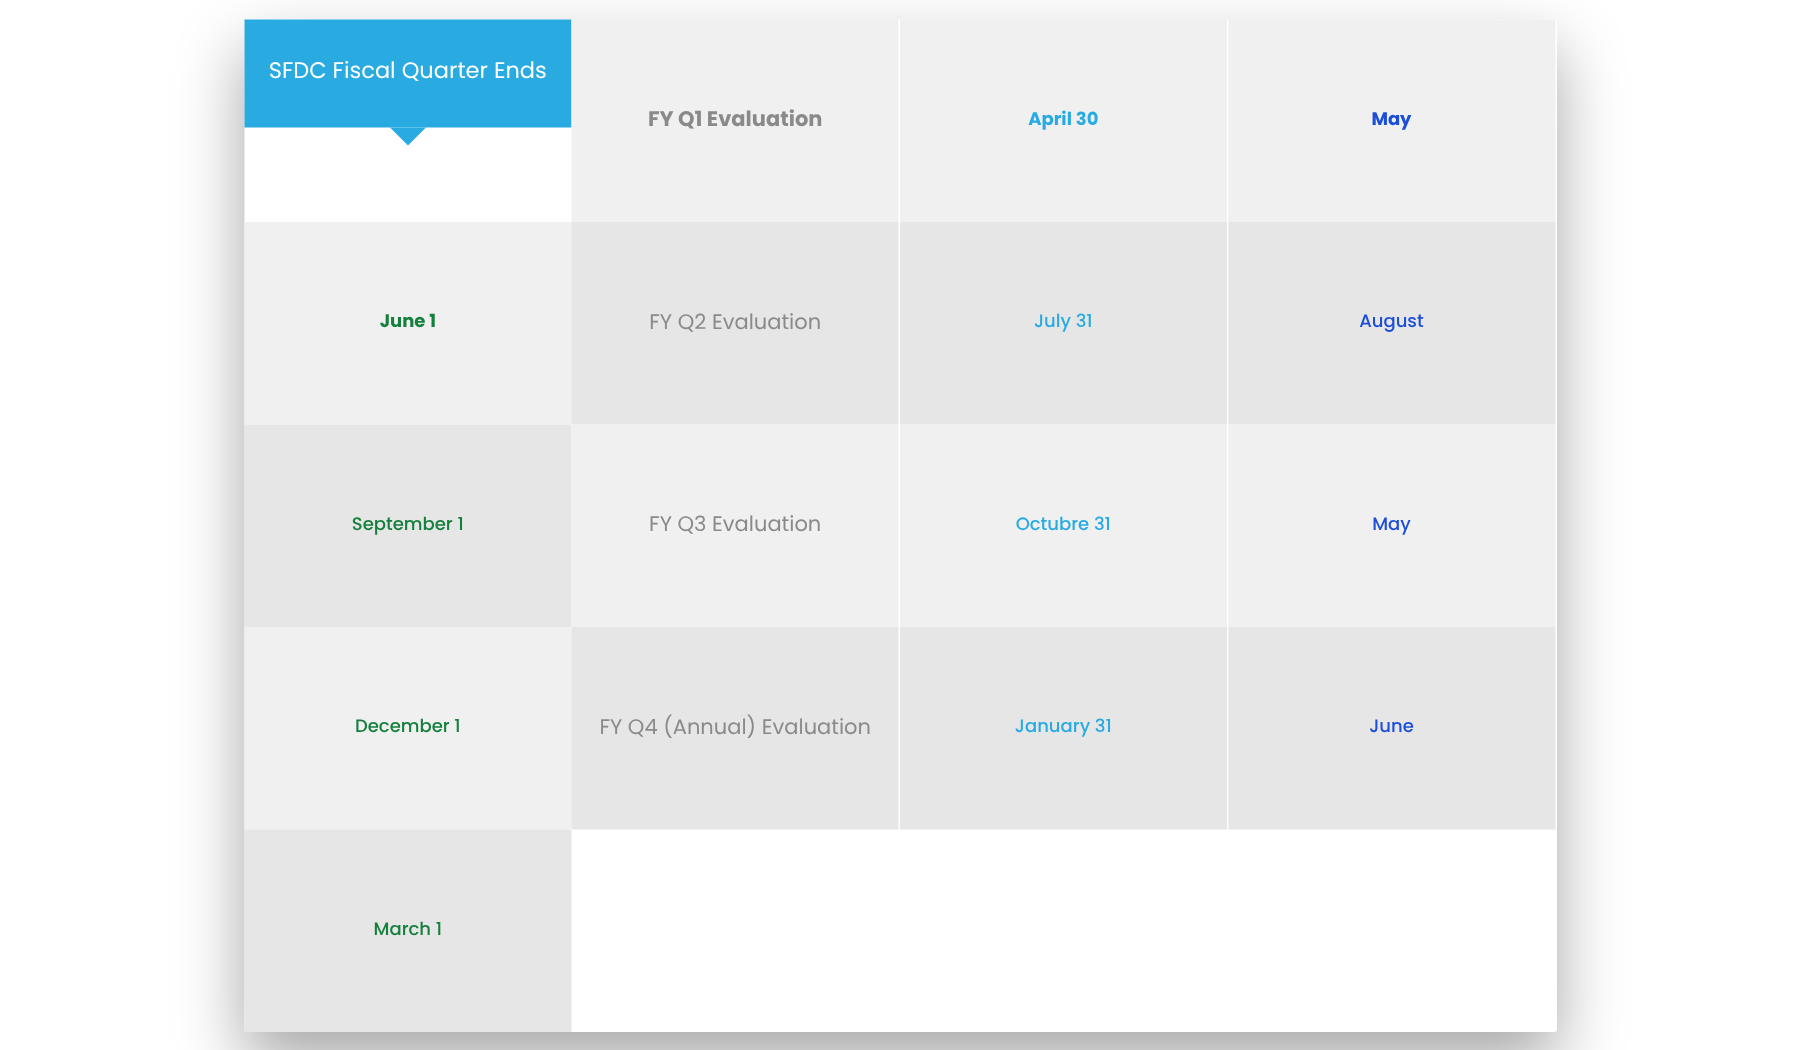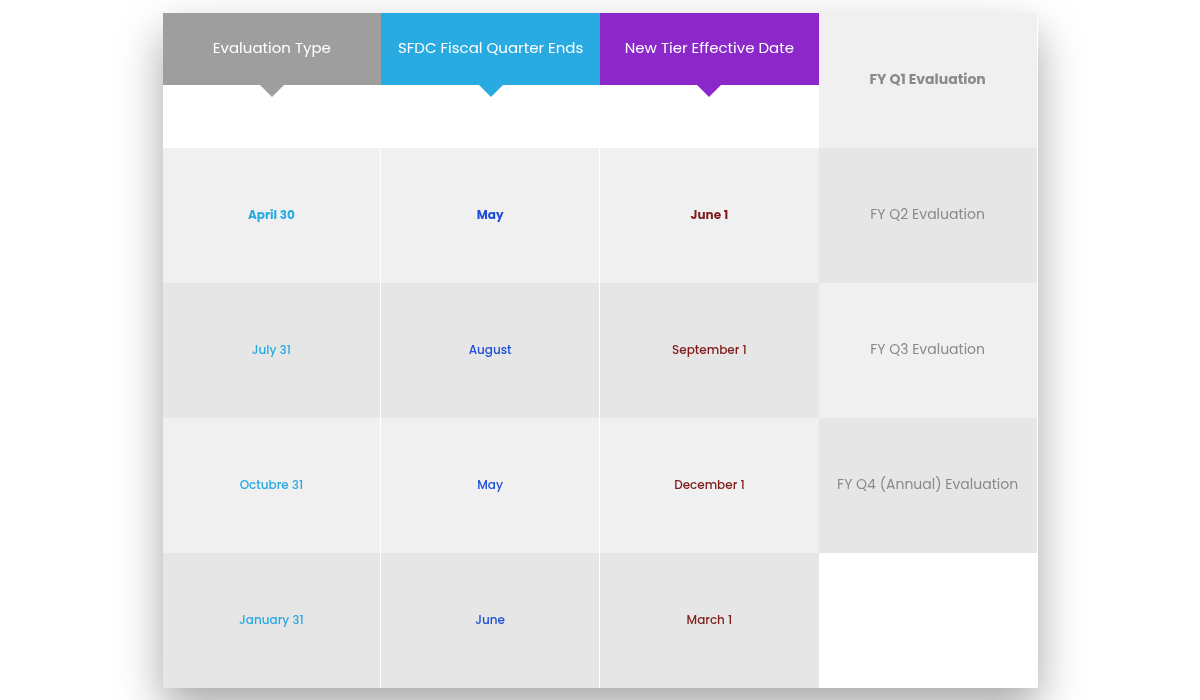--- a/index.html
+++ b/index.html
@@ -82,30 +82,28 @@
     .row-1 .body-cell { background: #e6e6e6; }
     .row-2 .body-cell { background: #f0f0f0; }
     .row-3 .body-cell { background: #e6e6e6; }
 
     .row {
       display: contents;
     }
     .col-0 { color: #8a8a8a; font-weight: 400; font-size: 14px; }
     .col-1 { color: #29abe2; }
     .col-2 { color: #1d4ed8; }
-    .col-3 { color: #7f1d1d; }
+    .col-3 { color: #15803d; }
   </style>
 </head>
 <body>
 
 <div class="table-card">
   <div class="table">
-    <div class="header-cell hdr-0">Evaluation Type</div>
     <div class="header-cell hdr-1">SFDC Fiscal Quarter Ends</div>
-    <div class="header-cell hdr-3">New Tier Effective Date</div>
 
     <div class="row row-0">
       <div class="body-cell col-0">FY Q1 Evaluation</div>
       <div class="body-cell col-1">April 30</div>
       <div class="body-cell col-2">May</div>
       <div class="body-cell col-3">June 1</div>
     </div>
 
     <div class="row row-1">
       <div class="body-cell col-0">FY Q2 Evaluation</div>

